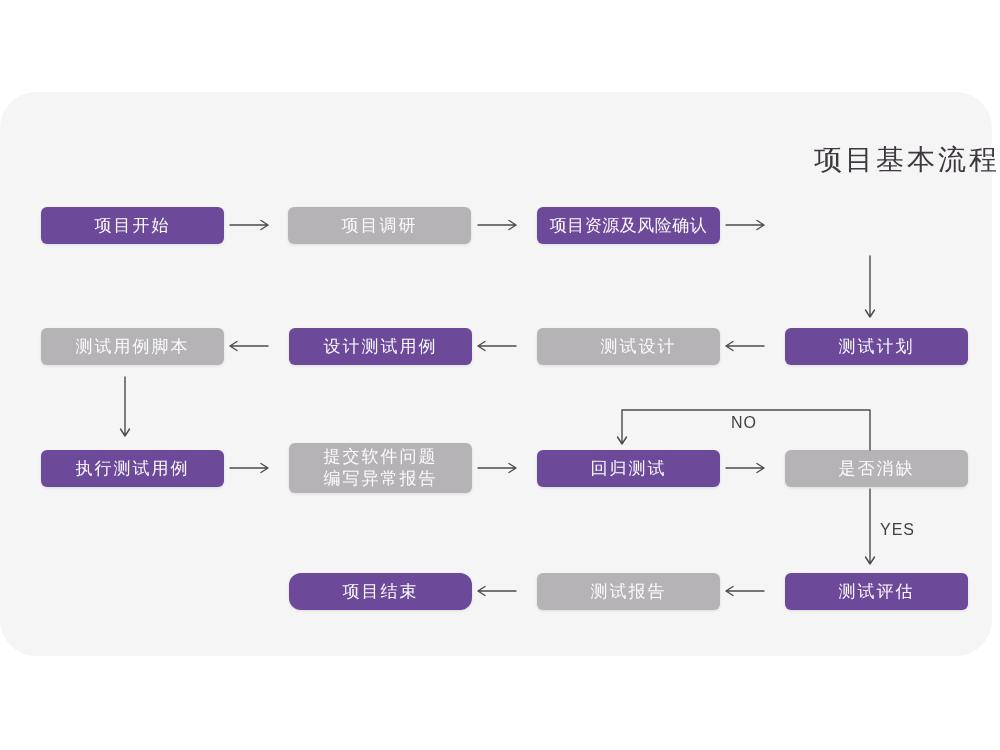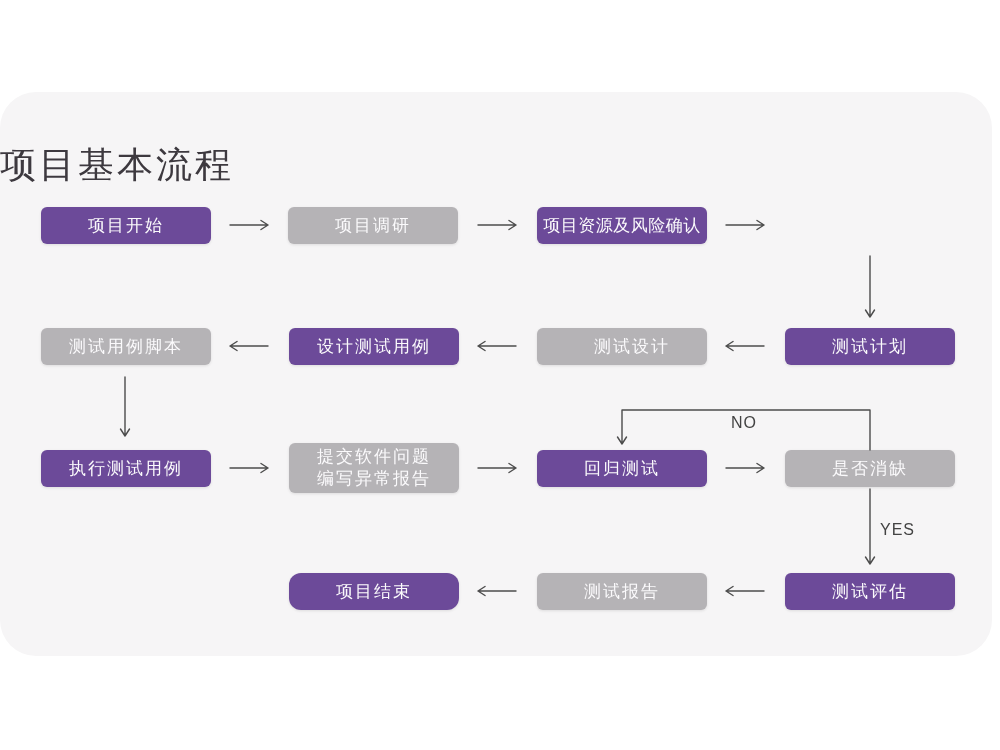--- a/index.html
+++ b/index.html
@@ -31,29 +31,29 @@
     width: 992px;
     height: 564px;
     background: var(--card_bg);
     border-radius: 36px;
   }
   .title {
     position: absolute;
     left: 0;
     top: 141px;
     width: 1000px;
-    text-align: left;
-    font-size: 36px;
+    text-align: right;
+    font-size: 28px;
     font-weight: 400;
     letter-spacing: 3px;
     color: var(--title_color);
   }
   .node {
     position: absolute;
-    width: 170px;
+    width: 183px;
     height: 37px;
     border-radius: 6px;
     display: flex;
     flex-direction: column;
     align-items: center;
     justify-content: center;
     font-size: 17px;
     letter-spacing: 2px;
     color: var(--node_text);
     white-space: nowrap;

